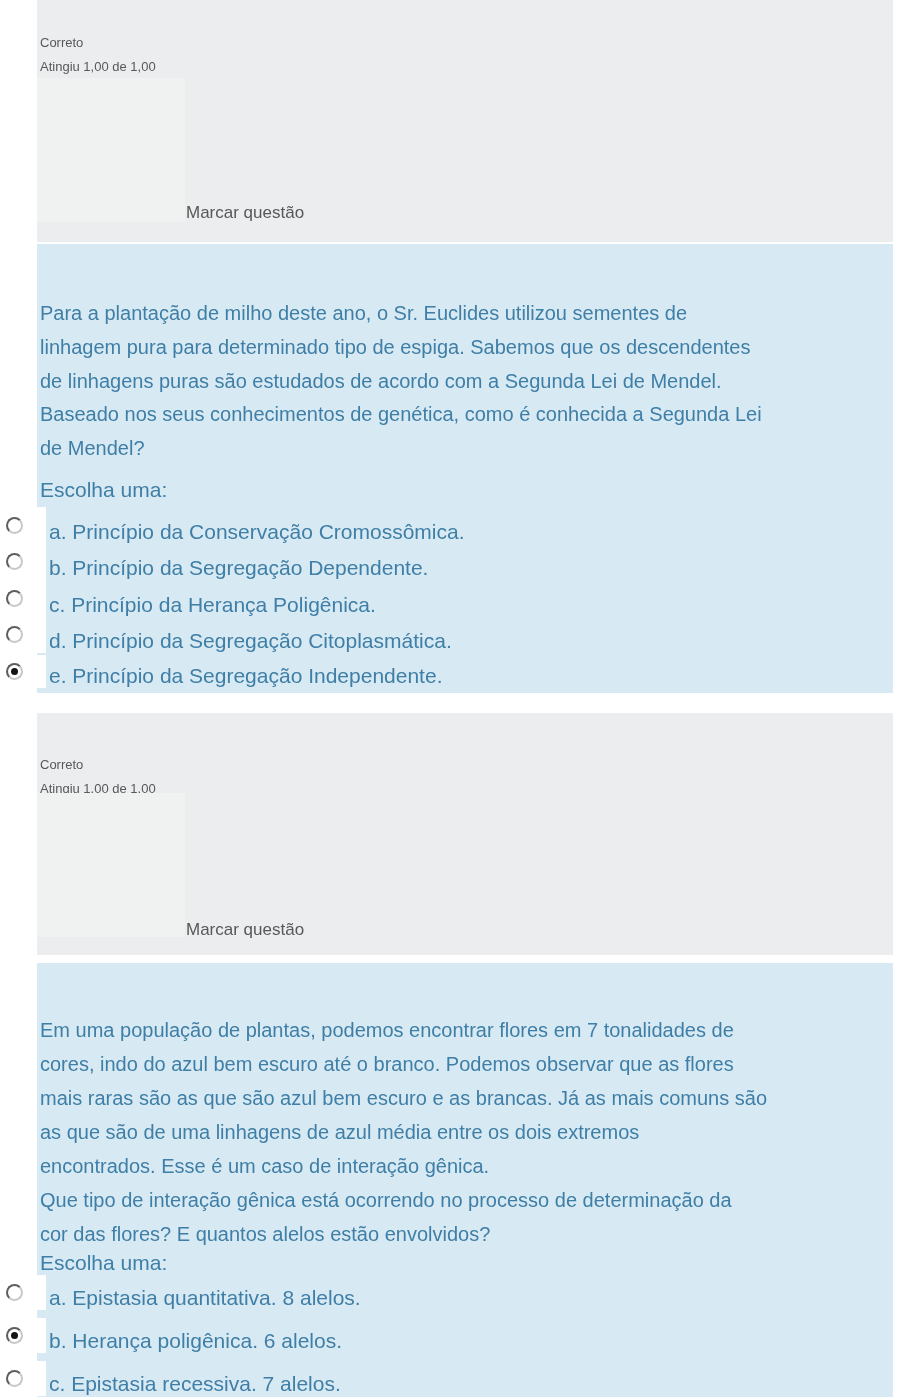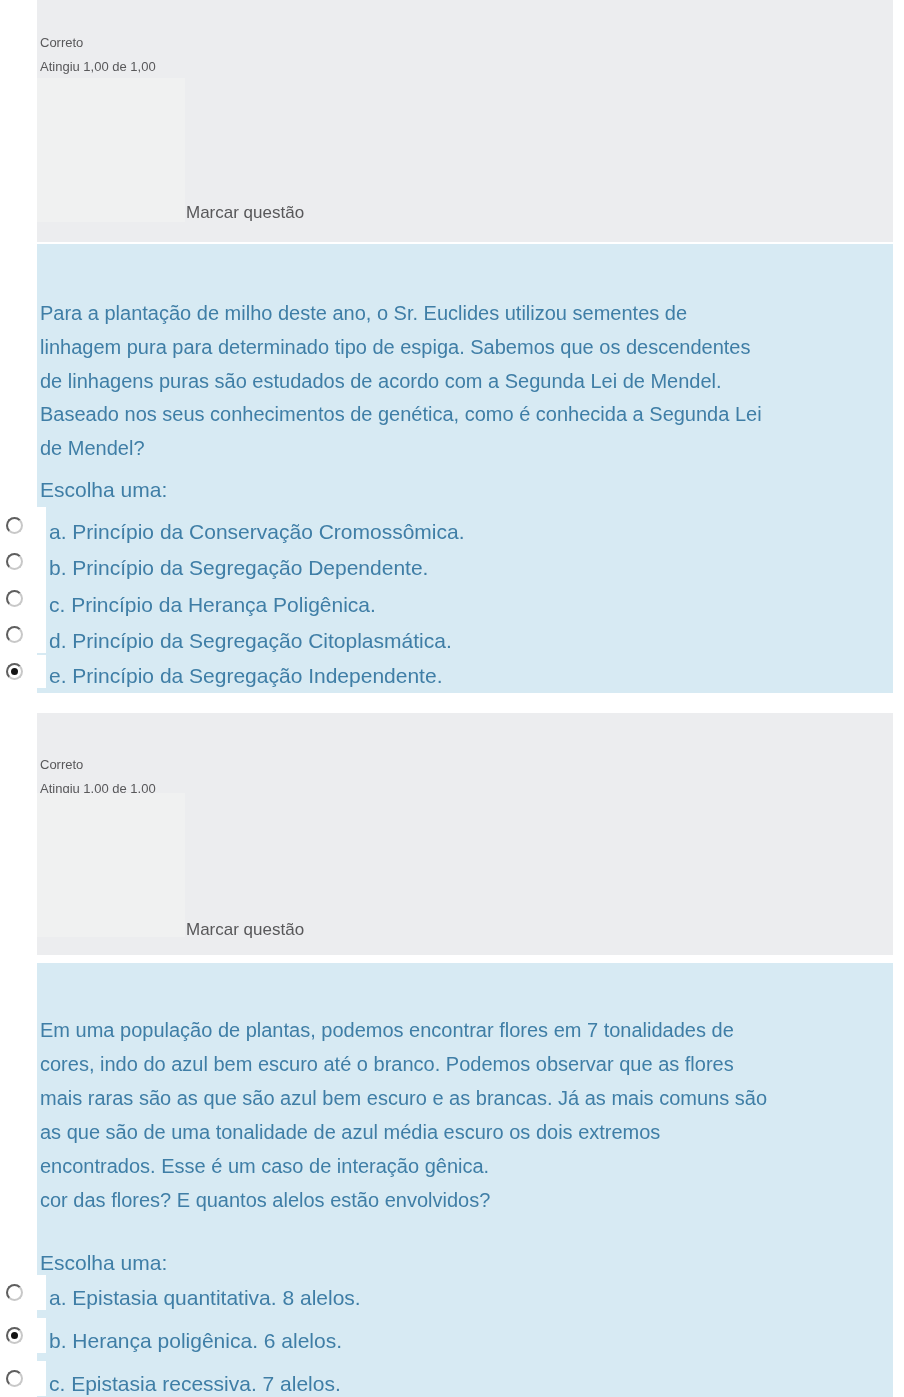--- a/index.html
+++ b/index.html
@@ -103,25 +103,26 @@
 
   <div class="flagbox" style="top:793px;"></div>
   <div class="flaglabel" style="top:921px;">Marcar questão</div>
 
   <div class="blue-panel" style="top:963px;height:434px;"></div>
 
   <div class="para" style="top:1013px;">
     <div class="line">Em uma população de plantas, podemos encontrar flores em 7 tonalidades de</div>
     <div class="line">cores, indo do azul bem escuro até o branco. Podemos observar que as flores</div>
     <div class="line">mais raras são as que são azul bem escuro e as brancas. Já as mais comuns são</div>
-    <div class="line">as que são de uma tonalidade de azul média escuro os dois extremos</div>
+    <div class="line">as que são de uma linhagens de azul média entre os dois extremos</div>
     <div class="line">encontrados. Esse é um caso de interação gênica.</div>
   </div>
 
   <div class="para" style="top:1183px;">
+    <div class="line">Que tipo de interação gênica está ocorrendo no processo de determinação da</div>
     <div class="line">cor das flores? E quantos alelos estão envolvidos?</div>
   </div>
 
   <div class="choose" style="top:1249px;">Escolha uma:</div>
 
   <div class="opt" style="top:1275px;height:35px;">
     <span class="radio-cell">
       <span class="radio"></span>
     </span>
     <span class="olabel">a. Epistasia quantitativa. 8 alelos.</span>

